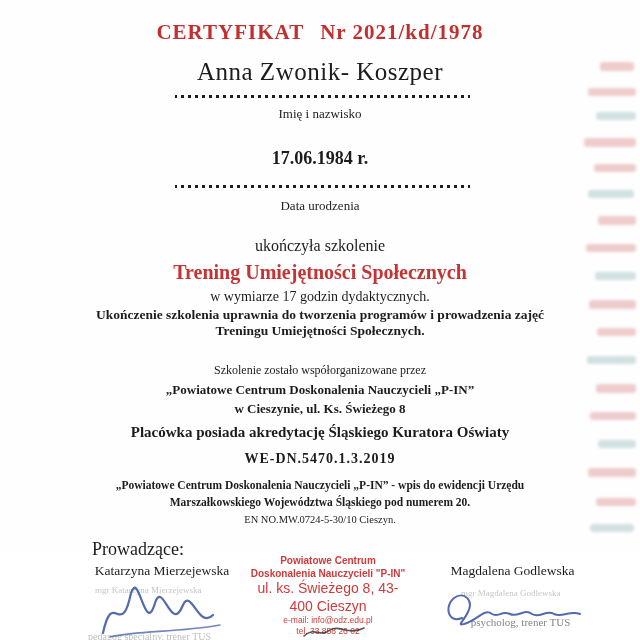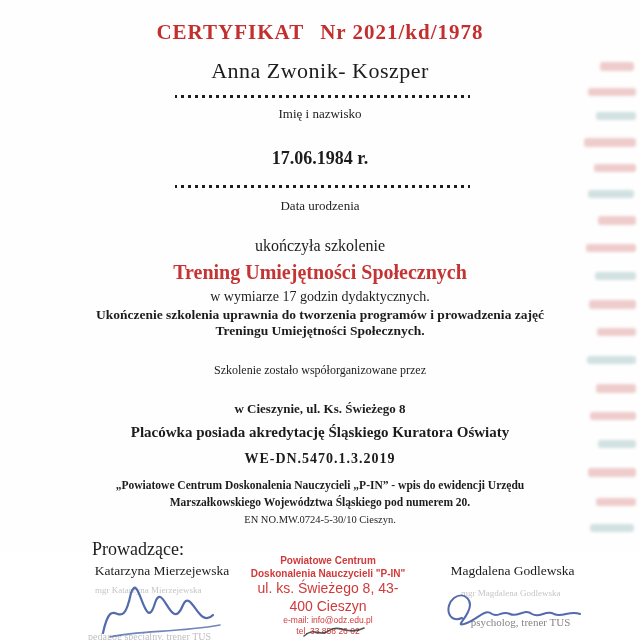--- a/index.html
+++ b/index.html
@@ -3,21 +3,21 @@
 <meta charset="utf-8">
 <style>
   html,body{margin:0;padding:0;}
   body{width:640px;height:640px;background:#ffffff;overflow:hidden;
        font-family:"Liberation Serif", serif;color:#1c1c1c;}
   .page{position:relative;width:640px;height:552px;background:#fefefe;}
   .line{position:absolute;left:0;right:0;text-align:center;white-space:nowrap;}
 
   .title{top:20px;color:#c32f2f;font-size:21px;font-weight:bold;letter-spacing:1px;}
   .title .gap{display:inline-block;width:16px;}
-  .name{top:58px;font-size:22px;letter-spacing:.5px;}
+  .name{top:58px;font-size:25px;letter-spacing:.5px;}
   .dotted{position:absolute;left:175px;width:295px;height:5px;
           background-image:radial-gradient(circle,#1e1e1e 1.7px,transparent 1.9px);
           background-size:7px 5px;background-repeat:repeat-x;background-position:center;}
   .dot1{top:94px;}
   .dot2{top:184px;}
   .small-label{font-size:13px;color:#222;}
   .lbl1{top:106px;}
   .date{top:148px;font-size:18px;font-weight:bold;}
   .lbl2{top:198px;}
   .completed{top:237px;font-size:16px;}
@@ -78,20 +78,21 @@
   <div class="dotted dot2"></div>
   <div class="line small-label lbl2">Data urodzenia</div>
 
   <div class="line completed">ukończyła szkolenie</div>
   <div class="line training">Trening Umiejętności Społecznych</div>
   <div class="line hours">w wymiarze 17 godzin dydaktycznych.</div>
   <div class="line entitle1">Ukończenie szkolenia uprawnia do tworzenia programów i prowadzenia zajęć</div>
   <div class="line entitle2">Treningu Umiejętności Społecznych.</div>
 
   <div class="line org-intro">Szkolenie zostało współorganizowane przez</div>
+  <div class="line org-name">„Powiatowe Centrum Doskonalenia Nauczycieli „P-IN”</div>
   <div class="line org-addr">w Cieszynie, ul. Ks. Świeżego 8</div>
 
   <div class="line accred">Placówka posiada akredytację Śląskiego Kuratora Oświaty</div>
   <div class="line accred-no">WE-DN.5470.1.3.2019</div>
 
   <div class="line registry1">„Powiatowe Centrum Doskonalenia Nauczycieli „P-IN” - wpis do ewidencji Urzędu</div>
   <div class="line registry2">Marszałkowskiego Województwa Śląskiego pod numerem 20.</div>
   <div class="line registry-no">EN NO.MW.0724-5-30/10 Cieszyn.</div>
 
   <div class="leaders">Prowadzące:</div>

